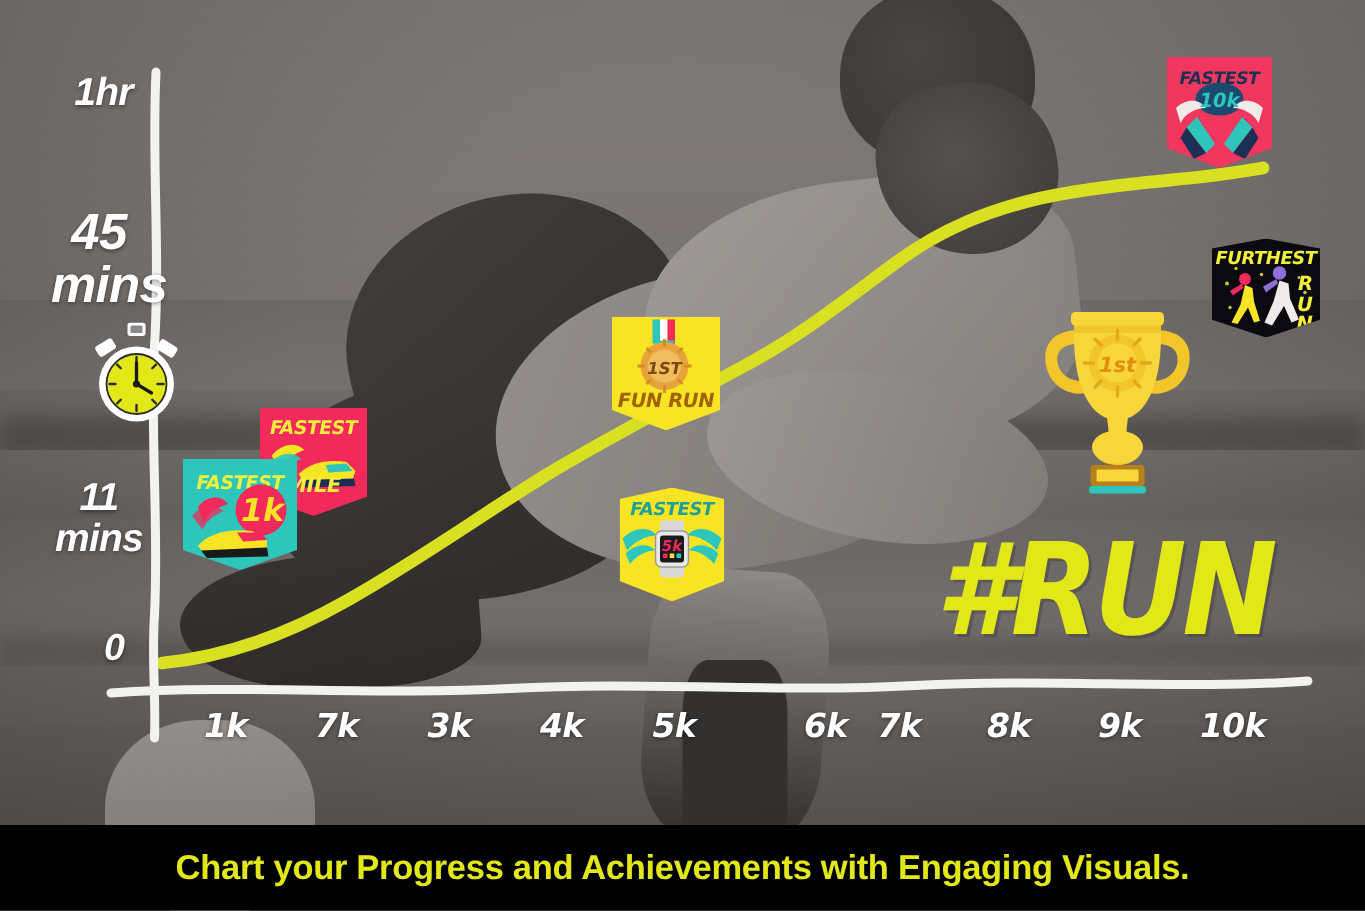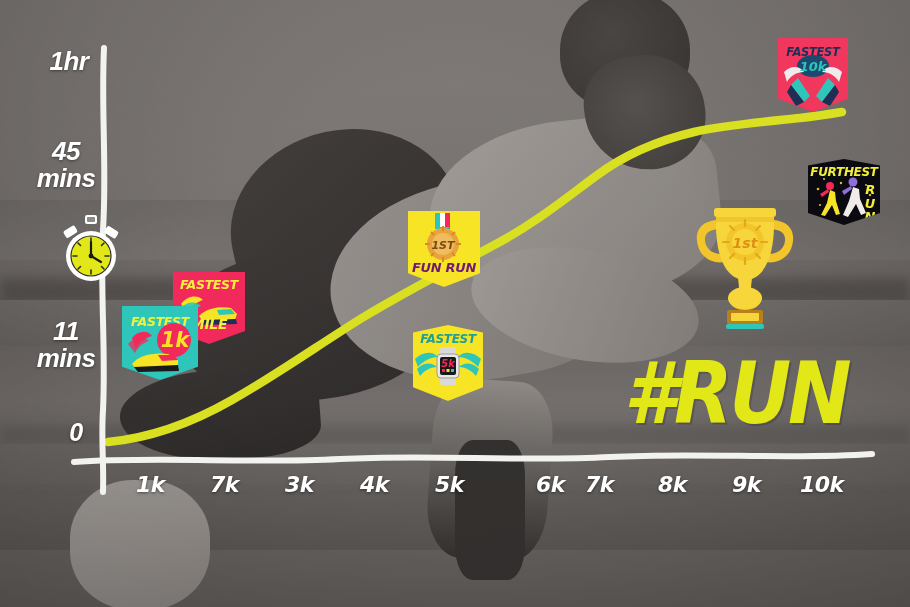--- a/index.html
+++ b/index.html
@@ -129,21 +129,21 @@
 
   
   #badge-1k{left:122px;top:306px;width:76px;height:74px;background:#2ec6bb;}
   #badge-1k .bt{top:8px;font-size:12.5px;color:#eef23c;}
   
   #badge-mile{left:173px;top:272px;width:72px;height:72px;background:#f2295b;}
   #badge-mile .t1{top:5px;font-size:12.5px;color:#f4ef3e;}
   #badge-mile .t2{top:44px;font-size:14px;color:#f4ef3e;}
   
   #badge-funrun{left:408px;top:211px;width:72px;height:76px;background:#f7e425;}
-  #badge-funrun .bt{bottom:12px;font-size:13px;color:#701a75;}
+  #badge-funrun .bt{bottom:12px;font-size:13px;color:#a16207;}
   
   #badge-5k{left:413px;top:325px;width:70px;height:76px;background:#f7e425;}
   #badge-5k .bt{top:7px;font-size:12px;color:#1f9f96;}
   
   #badge-10k{left:778px;top:38px;width:70px;height:74px;background:#f2375f;}
   #badge-10k .bt{top:7px;font-size:11.5px;color:#1c2f55;}
   
   #badge-furthest{left:808px;top:147px;width:72px;height:66px;background:#0a0a10;margin-top:12px;}
   #badge-furthest .t1{top:6px;font-size:12px;color:#f2ef3a;}
   #badge-furthest .t2{right:5px;top:24px;width:auto;font-size:13px;color:#f2ef3a;
@@ -206,21 +206,21 @@
   </svg>
 
   <svg class="axes" viewBox="0 0 910 607">
 
     <path d="M104,48 C101,110 107,168 103,230 C100,292 106,350 103,410 C101,440 104,462 103,492" fill="none" stroke="#f2f2f0" stroke-width="6" stroke-linecap="round"></path>
 
     <path d="M74,462 C160,456 250,464 340,459 C430,454 520,462 610,457 C700,452 790,460 872,454" fill="none" stroke="#f2f2f0" stroke-width="6" stroke-linecap="round"></path>
   </svg>
 
   <div class="ylab" style="left:40px;top:48px;width:58px;font-size:26px;">1hr</div>
-  <div class="ylab" style="left:34px;top:138px;width:64px;font-size:26px;">45
+  <div class="ylab" style="left:34px;top:138px;width:64px;font-size:34px;">45
 mins</div>
   <div class="ylab" style="left:34px;top:318px;width:64px;font-size:26px;">11
 mins</div>
   <div class="ylab" style="left:58px;top:420px;width:36px;font-size:25px;">0</div>
 
   <div class="xlab" style="left:136px;top:472px;">1k</div>
   <div class="xlab" style="left:210px;top:472px;">7k</div>
   <div class="xlab" style="left:285px;top:472px;">3k</div>
   <div class="xlab" style="left:360px;top:472px;">4k</div>
   <div class="xlab" style="left:435px;top:472px;">5k</div>
@@ -396,14 +396,17 @@
       <path d="M38,98 C38,110 72,110 72,98 C72,106 66,112 55,112 C44,112 38,106 38,98 Z" fill="#f2c62a"></path>
       <ellipse cx="55" cy="100" rx="17" ry="11" fill="#f7d63b"></ellipse>
       <rect x="37" y="112" width="36" height="14" rx="2" fill="#b8801a"></rect>
       <rect x="41" y="115" width="28" height="8" rx="1" fill="#f7d63b"></rect>
       <rect x="36" y="126" width="38" height="5" rx="2" fill="#2ec6bb"></rect>
     </svg>
   </div>
 
   <div class="hashrun">#RUN</div>
 
+  <div class="caption-bar">
+    <span>Chart your Progress and Achievements with Engaging Visuals.</span>
+  </div>
 
 </div>
 
 </body></html>

